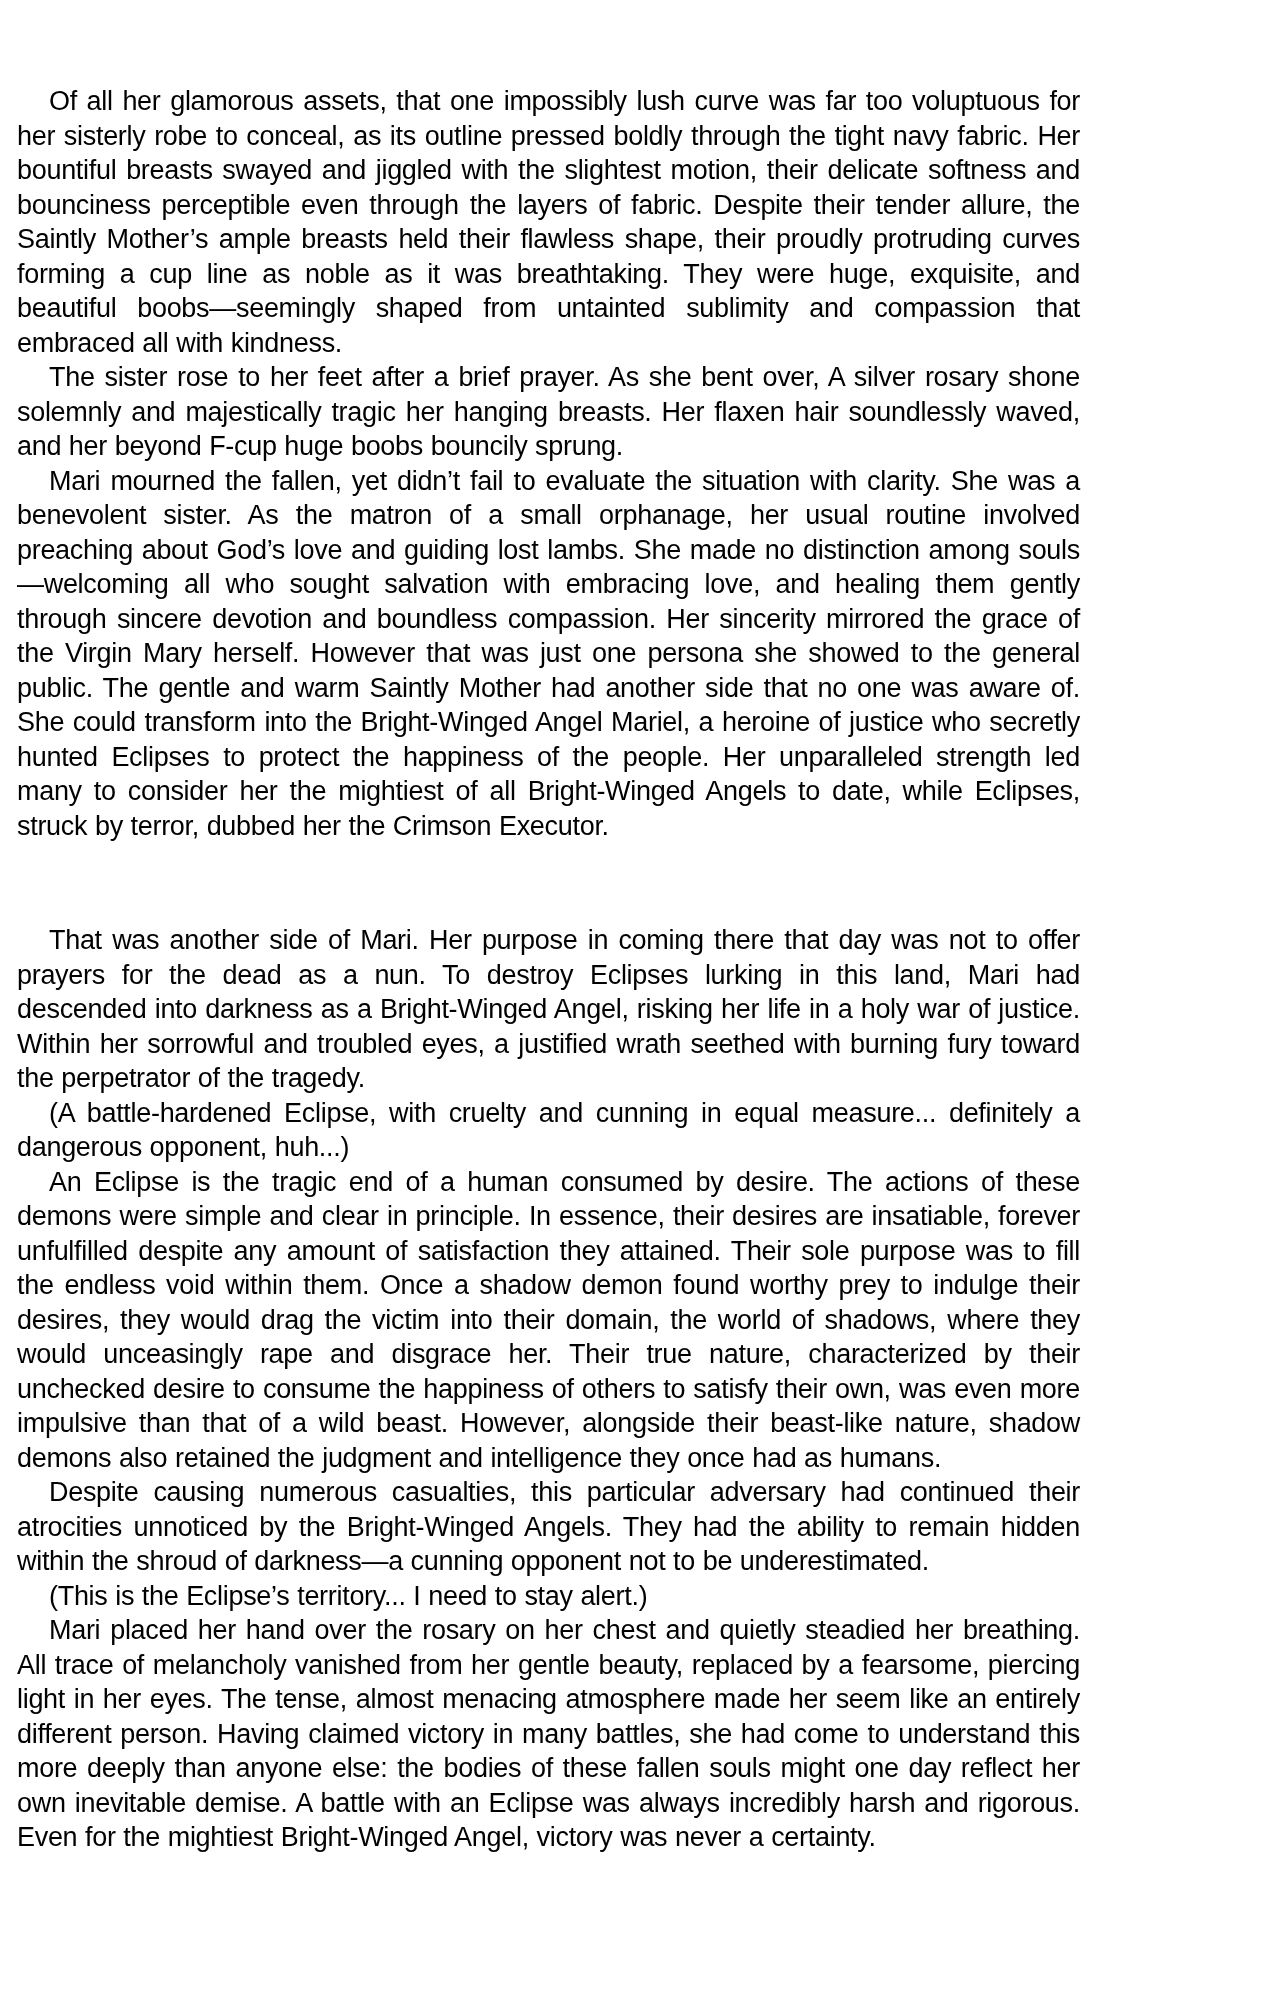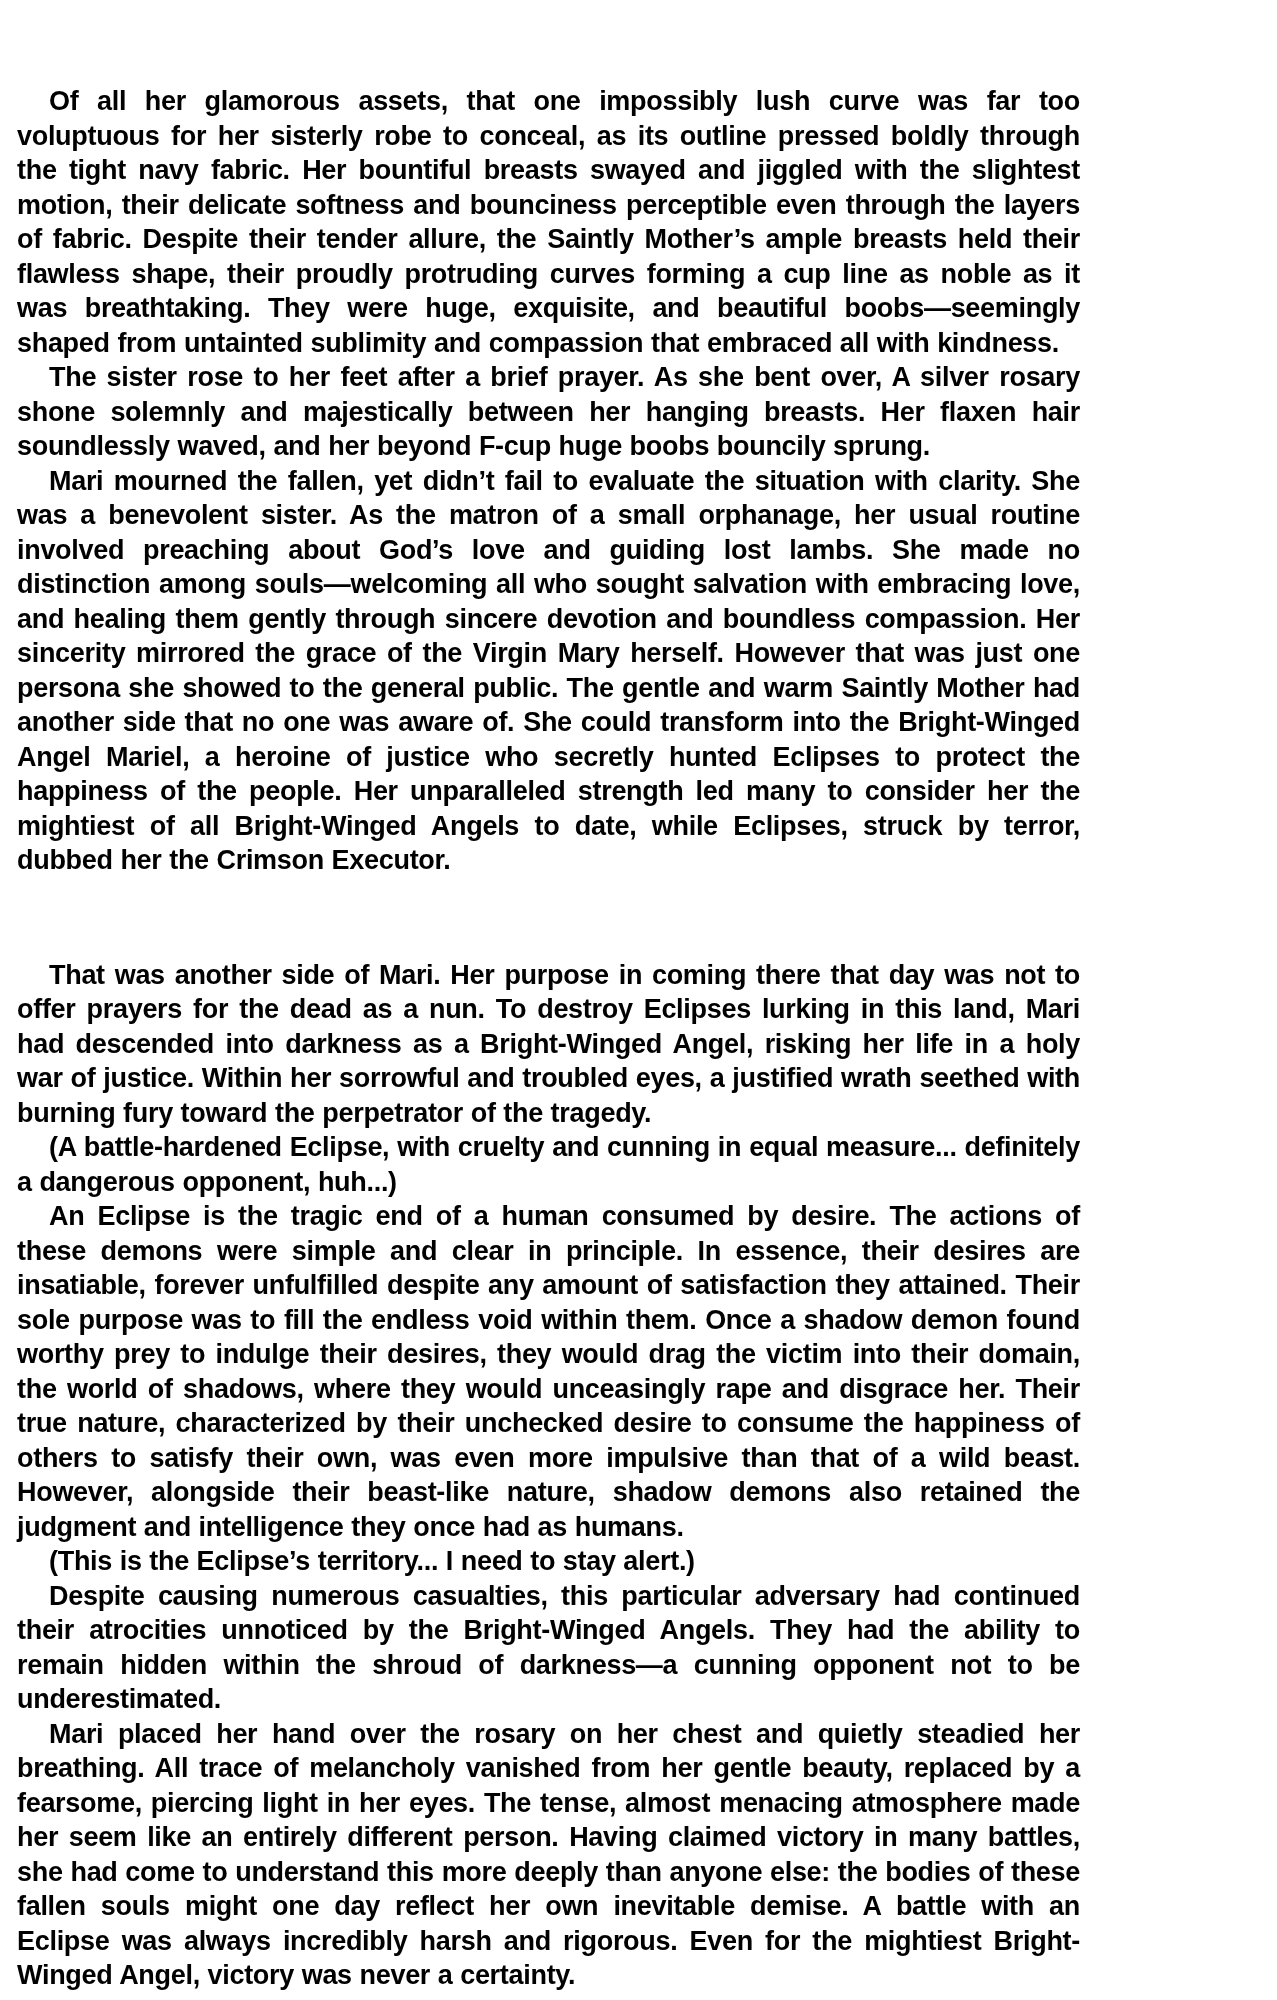--- a/index.html
+++ b/index.html
@@ -13,21 +13,20 @@
     overflow: hidden;
     font-family: "Liberation Sans", sans-serif;
     color: #000000;
   }
   .page {
     box-sizing: border-box;
     width: 1097px;
     height: 2000px;
     padding: 84px 17px 16px 17px;
     background: #ffffff;
-    font-weight: bold;
   }
   .text-section p {
     margin: 0;
     font-size: 27px;
     line-height: 34.5px;
     letter-spacing: -0.3px;
     text-align: justify;
     text-indent: 32px;
     color: #000000;
     word-spacing: 0.5px;
@@ -35,27 +34,27 @@
   .section-gap {
     height: 80px;
   }
 </style>
 </head>
 <body>
 
 <main class="page">
   <section class="text-section">
     <p>Of all her glamorous assets, that one impossibly lush curve was far too voluptuous for her sisterly robe to conceal, as its outline pressed boldly through the tight navy fabric. Her bountiful breasts swayed and jiggled with the slightest motion, their delicate softness and bounciness perceptible even through the layers of fabric. Despite their tender allure, the Saintly Mother’s ample breasts held their flawless shape, their proudly protruding curves forming a cup line as noble as it was breathtaking. They were huge, exquisite, and beautiful boobs—seemingly shaped from untainted sublimity and compassion that embraced all with kindness.</p>
-    <p>The sister rose to her feet after a brief prayer. As she bent over, A silver rosary shone solemnly and majestically between her hanging breasts. Her flaxen hair soundlessly waved, and her beyond F-cup huge boobs bouncily sprung.</p>
+    <p>The sister rose to her feet after a brief prayer. As she bent over, A silver rosary shone solemnly and majestically tragic her hanging breasts. Her flaxen hair soundlessly waved, and her beyond F-cup huge boobs bouncily sprung.</p>
     <p>Mari mourned the fallen, yet didn’t fail to evaluate the situation with clarity. She was a benevolent sister. As the matron of a small orphanage, her usual routine involved preaching about God’s love and guiding lost lambs. She made no distinction among souls—welcoming all who sought salvation with embracing love, and healing them gently through sincere devotion and boundless compassion. Her sincerity mirrored the grace of the Virgin Mary herself. However that was just one persona she showed to the general public. The gentle and warm Saintly Mother had another side that no one was aware of. She could transform into the Bright-Winged Angel Mariel, a heroine of justice who secretly hunted Eclipses to protect the happiness of the people. Her unparalleled strength led many to consider her the mightiest of all Bright-Winged Angels to date, while Eclipses, struck by terror, dubbed her the Crimson Executor.</p>
   </section>
 
   <div class="section-gap"></div>
 
   <section class="text-section">
     <p>That was another side of Mari. Her purpose in coming there that day was not to offer prayers for the dead as a nun. To destroy Eclipses lurking in this land, Mari had descended into darkness as a Bright-Winged Angel, risking her life in a holy war of justice. Within her sorrowful and troubled eyes, a justified wrath seethed with burning fury toward the perpetrator of the tragedy.</p>
     <p>(A battle-hardened Eclipse, with cruelty and cunning in equal measure... definitely a dangerous opponent, huh...)</p>
     <p>An Eclipse is the tragic end of a human consumed by desire. The actions of these demons were simple and clear in principle. In essence, their desires are insatiable, forever unfulfilled despite any amount of satisfaction they attained. Their sole purpose was to fill the endless void within them. Once a shadow demon found worthy prey to indulge their desires, they would drag the victim into their domain, the world of shadows, where they would unceasingly rape and disgrace her. Their true nature, characterized by their unchecked desire to consume the happiness of others to satisfy their own, was even more impulsive than that of a wild beast. However, alongside their beast-like nature, shadow demons also retained the judgment and intelligence they once had as humans.</p>
+    <p>Despite causing numerous casualties, this particular adversary had continued their atrocities unnoticed by the Bright-Winged Angels. They had the ability to remain hidden within the shroud of darkness—a cunning opponent not to be underestimated.</p>
     <p>(This is the Eclipse’s territory... I need to stay alert.)</p>
-    <p>Despite causing numerous casualties, this particular adversary had continued their atrocities unnoticed by the Bright-Winged Angels. They had the ability to remain hidden within the shroud of darkness—a cunning opponent not to be underestimated.</p>
     <p>Mari placed her hand over the rosary on her chest and quietly steadied her breathing. All trace of melancholy vanished from her gentle beauty, replaced by a fearsome, piercing light in her eyes. The tense, almost menacing atmosphere made her seem like an entirely different person. Having claimed victory in many battles, she had come to understand this more deeply than anyone else: the bodies of these fallen souls might one day reflect her own inevitable demise. A battle with an Eclipse was always incredibly harsh and rigorous. Even for the mightiest Bright-Winged Angel, victory was never a certainty.</p>
   </section>
 </main>
 
 </body></html>

